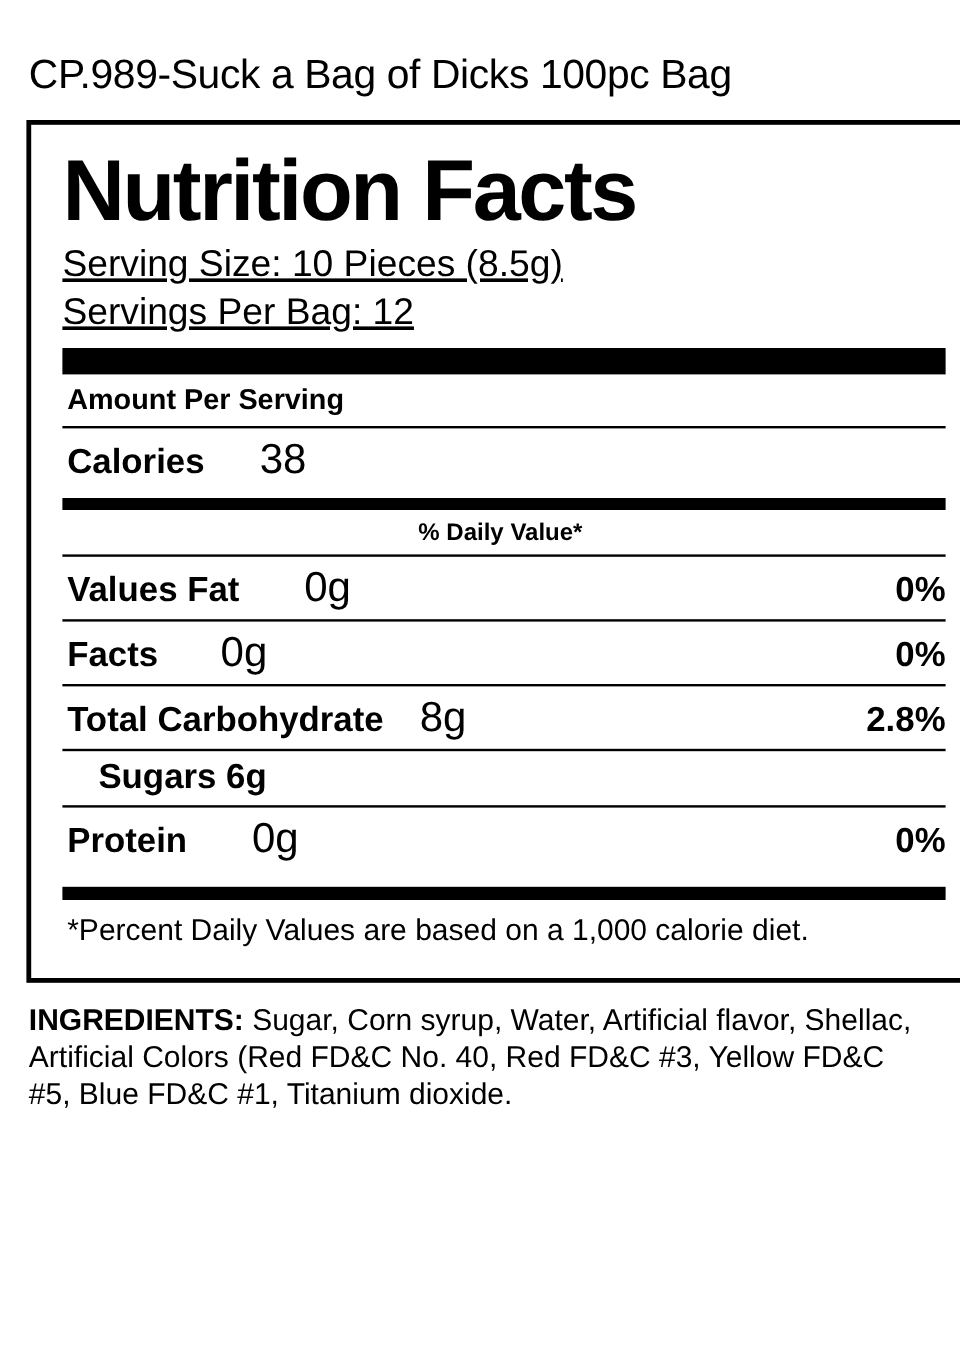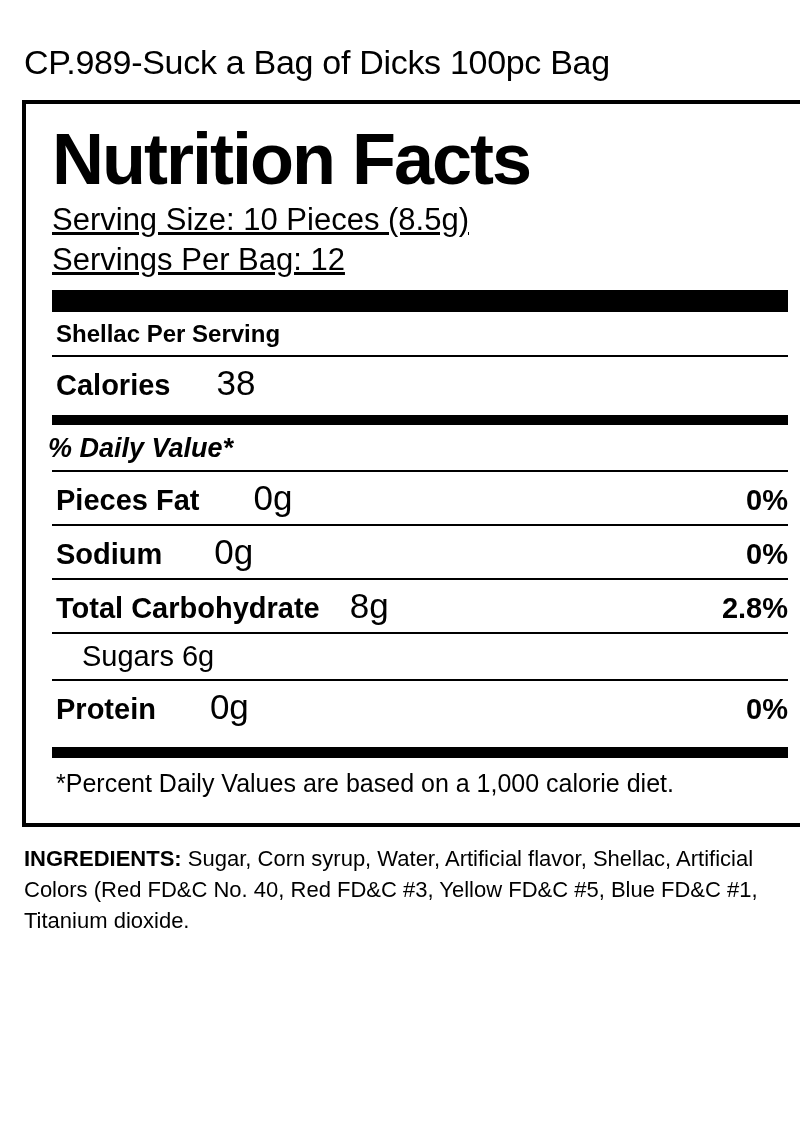--- a/index.html
+++ b/index.html
@@ -91,60 +91,59 @@
     padding: 6px 0 6px 8px;
     position: relative;
     gap: 12px;
   }
   .row .name {
     font-size: 29px;
     font-weight: 700;
     white-space: nowrap;
   }
   .row .name-reg {
-    font-weight: 400;
+    font-weight: 700;
   }
   .row .amt {
     font-size: 35px;
     font-weight: 400;
     margin-left: 18px;
     white-space: nowrap;
   }
   .row .dv {
     margin-left: auto;
     font-size: 29px;
     font-weight: 700;
     white-space: nowrap;
   }
 
   .calorie-row .amt {
     margin-left: 34px;
   }
 
   .dv-header {
-    text-align: left;
-    font-size: 27px;
+    text-align: center;
+    font-size: 20px;
     font-weight: 700;
     padding: 8px 2px 6px 0;
-    font-style: italic;
   }
 
   .indent {
     padding-left: 34px;
   }
 
   .footnote {
     font-size: 25px;
     line-height: 31px;
     padding: 10px 4px 0 8px;
     font-weight: 400;
   }
 
   .ingredients {
-    font-size: 22px;
+    font-size: 25px;
     line-height: 31px;
     margin: 16px 2px 0 2px;
     font-weight: 400;
   }
   .ingredients b {
     font-weight: 700;
   }
   .row.fat .amt { margin-left: 42px; }
   .row.sodium .amt { margin-left: 40px; }
   .row.protein .amt { margin-left: 42px; }
@@ -160,45 +159,45 @@
   <div class="panel">
 
     <div class="nf-title">Nutrition Facts</div>
 
     <div class="serving-line">Serving Size: 10 Pieces (8.5g)</div>
 
     <div class="serving-line">Servings Per Bag: 12</div>
 
     <div class="bar-thick"></div>
 
-    <div class="amount-per">Shellac Per Serving</div>
+    <div class="amount-per">Amount Per Serving</div>
 
     <div class="rule"></div>
 
     <div class="row calorie-row">
       <span class="name">Calories</span>
       <span class="amt">38</span>
     </div>
 
     <div class="bar-med"></div>
 
     <div class="dv-header">% Daily Value*</div>
 
     <div class="rule"></div>
 
     <div class="row fat">
-      <span class="name">Pieces Fat</span>
+      <span class="name">Values Fat</span>
       <span class="amt">0g</span>
       <span class="dv">0%</span>
     </div>
 
     <div class="rule"></div>
 
     <div class="row sodium">
-      <span class="name">Sodium</span>
+      <span class="name">Facts</span>
       <span class="amt">0g</span>
       <span class="dv">0%</span>
     </div>
 
     <div class="rule"></div>
 
     <div class="row carb">
       <span class="name">Total Carbohydrate</span>
       <span class="amt">8g</span>
       <span class="dv">2.8%</span>

